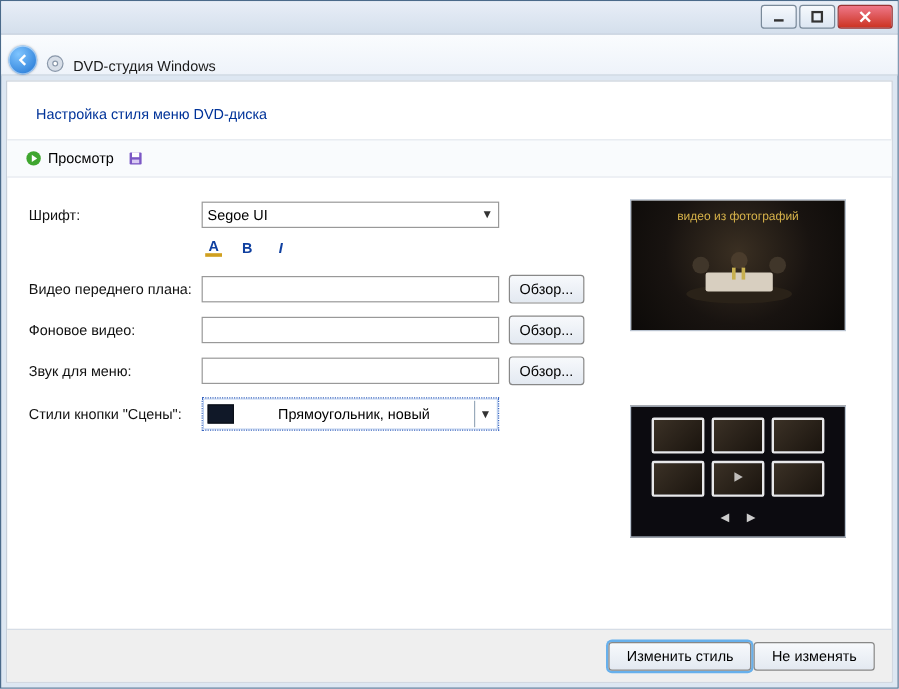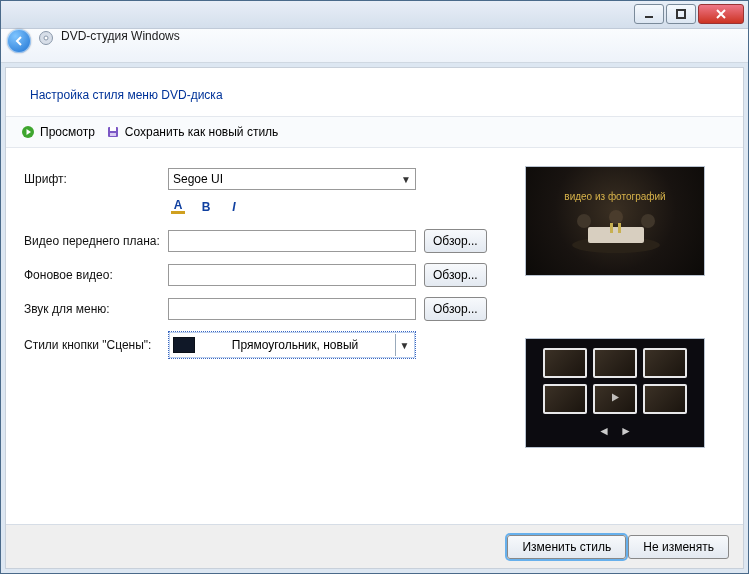--- a/index.html
+++ b/index.html
@@ -4,21 +4,21 @@
 <style>
 * { box-sizing: border-box; margin: 0; padding: 0; font-family: "Segoe UI", Tahoma, sans-serif; font-size: 12px; }
 html, body { width: 749px; height: 574px; overflow: hidden; }
 .window { width: 749px; height: 574px; background: #dde7f2; border: 1px solid #4a6a8a; display: flex; flex-direction: column; }
 
 .titlebar { height: 28px; background: linear-gradient(#e8eef7, #d4dfec); display: flex; justify-content: flex-end; align-items: stretch; border-bottom: 1px solid #c0cad8; padding: 0 4px; }
 .tb-btn { width: 30px; height: 20px; margin-top: 3px; margin-left: 2px; border: 1px solid #7a8a9a; border-radius: 3px; display:flex; align-items:center; justify-content:center; background: linear-gradient(#f6f9fd,#dce6f2); color:#333; cursor:pointer; }
 .tb-btn.close { width: 46px; background: linear-gradient(#e78, #c32); color:#fff; border-color:#933; }
 .tb-btn svg { display:block; }
 
-.navbar { height: 34px; background: linear-gradient(#fafcfe,#eef3fa); display:flex; align-items:flex-start; padding: 0 6px; border-bottom:1px solid #cfd8e2; gap:6px; }
+.navbar { height: 34px; background: linear-gradient(#fafcfe,#eef3fa); display:flex; align-items:flex-end; padding: 0 6px; border-bottom:1px solid #cfd8e2; gap:6px; }
 .back-btn { width:24px; height:24px; border-radius:50%; background: radial-gradient(circle at 35% 30%, #7fc5ff, #1a6fd0); display:flex; align-items:center; justify-content:center; color:#fff; cursor:pointer; box-shadow: inset 0 0 0 1px rgba(255,255,255,.5), 0 0 2px rgba(0,0,0,.3); }
 .app-icon { width:18px; height:18px; display:flex; align-items:center; justify-content:center; }
 .app-title { color:#1a1a1a; }
 
 .content { flex:1; background:#fff; margin: 4px; border:1px solid #c8d0da; display:flex; flex-direction:column; }
 
 .heading { color:#003399; font-size:12px; padding: 20px 24px 14px; }
 
 .toolbar { height:32px; border-top:1px solid #e4e8ee; border-bottom:1px solid #e4e8ee; display:flex; align-items:center; gap:6px; padding: 0 14px; background:#f9fbfd; }
 .tool { display:flex; align-items:center; gap:4px; cursor:pointer; color:#000000; }
@@ -37,21 +37,21 @@
 .fs-btn { width:20px; height:18px; display:flex; align-items:center; justify-content:center; color:#1040a0; font-weight:bold; cursor:pointer; } 
 .fs-btn .under { height:3px; background:#d0a020; width:14px; margin-top:1px; }
 .style-combo { width:248px; height:28px; border:1px dotted #3a66c0; display:flex; align-items:center; padding:0 4px; gap:8px; cursor:pointer; box-shadow: inset 0 0 0 1px #bcd0ef; }
 .swatch { width:22px; height:16px; background:#101828; border:1px solid #0a0f18; }
 .style-combo .txt { flex:1; text-align:center; }
 .style-combo .dd { width:18px; height:22px; border-left:1px solid #9ab; display:flex; align-items:center; justify-content:center; font-size:10px; color:#333; margin-right:-2px; }
 
 .preview-col { width:200px; display:flex; flex-direction:column; gap:62px; padding-top:2px; }
 .thumb { width:180px; height:110px; background:#0c0b10; border:1px solid #b9c3d0; position:relative; overflow:hidden; display:flex; align-items:center; justify-content:center; }
 .thumb.scene { background: radial-gradient(circle at 50% 40%, #3a2f22 0%, #181310 55%, #0c0a08 100%); }
-.scene-cap { position:absolute; top:24px; color:#d6b24a; font-size:10px; }
+.scene-cap { position:absolute; top:8px; color:#d6b24a; font-size:10px; }
 .thumb.scenes { flex-direction:column; gap:6px; padding:10px; }
 .grid { display:grid; grid-template-columns: repeat(3, 44px); grid-auto-rows: 30px; gap:6px; }
 .grid .g { background: linear-gradient(135deg,#3b3126,#1a140e); border:2px solid #e8e8ea; border-radius:2px; }
 .arrows { color:#ccc; font-size:12px; display:flex; gap:10px; margin-top:4px; }
 .play-overlay { position:absolute; top:50%; left:50%; transform:translate(-50%,-50%); color:#fff; opacity:.7; }
 
 .footer { height:44px; background:#efefef; border-top:1px solid #d6dde6; display:flex; justify-content:flex-end; align-items:center; gap:2px; padding: 0 14px; }
 .btn { height:24px; padding: 0 14px; border:1px solid #888; border-radius:3px; background:linear-gradient(#f7f9fc,#e3e9f1); cursor:pointer; }
 .btn.primary { box-shadow: 0 0 0 2px #67b0ec; }
 </style>
@@ -108,21 +108,20 @@
         <span>Просмотр</span>
       </div>
       <div class="tool" style="margin-left:4px;">
         <span class="ic">
           <svg width="14" height="14" viewBox="0 0 14 14">
               <rect x="2" y="2" width="10" height="10" fill="#7b57c5" rx="1"></rect>
               <rect x="4" y="2" width="6" height="4" fill="#fff"></rect>
               <rect x="4" y="8" width="6" height="3" fill="#d9caf3"></rect>
             </svg>
         </span>
-        <span>Сохранить как новый стиль</span>
       </div>
     </div>
 
     <div class="body">
       <div class="form-col">
 
         <div class="row">
           <div class="lbl">Шрифт:</div>
           <div class="field">
             <div class="combo">

